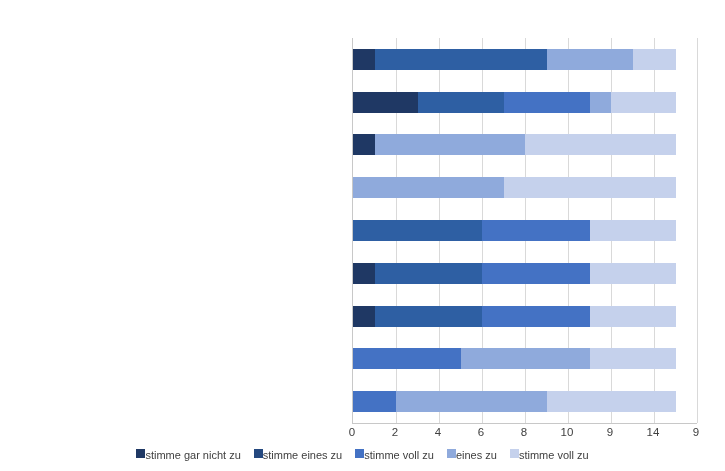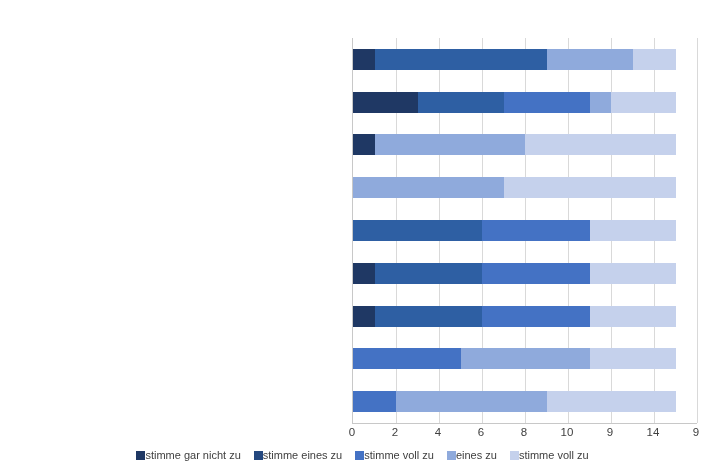--- a/index.html
+++ b/index.html
@@ -80,21 +80,20 @@
     width: 725px;
     display: flex;
     justify-content: center;
     align-items: center;
     gap: 13px;
     font-size: 11px;
     color: #404040;
   }
   .legend-item {
     display: flex;
-    align-items: center;
     gap: 0;
     white-space: nowrap;
   }
   .legend-swatch {
     width: 9px;
     height: 9px;
     display: inline-block;
   }
 </style>
 </head>

